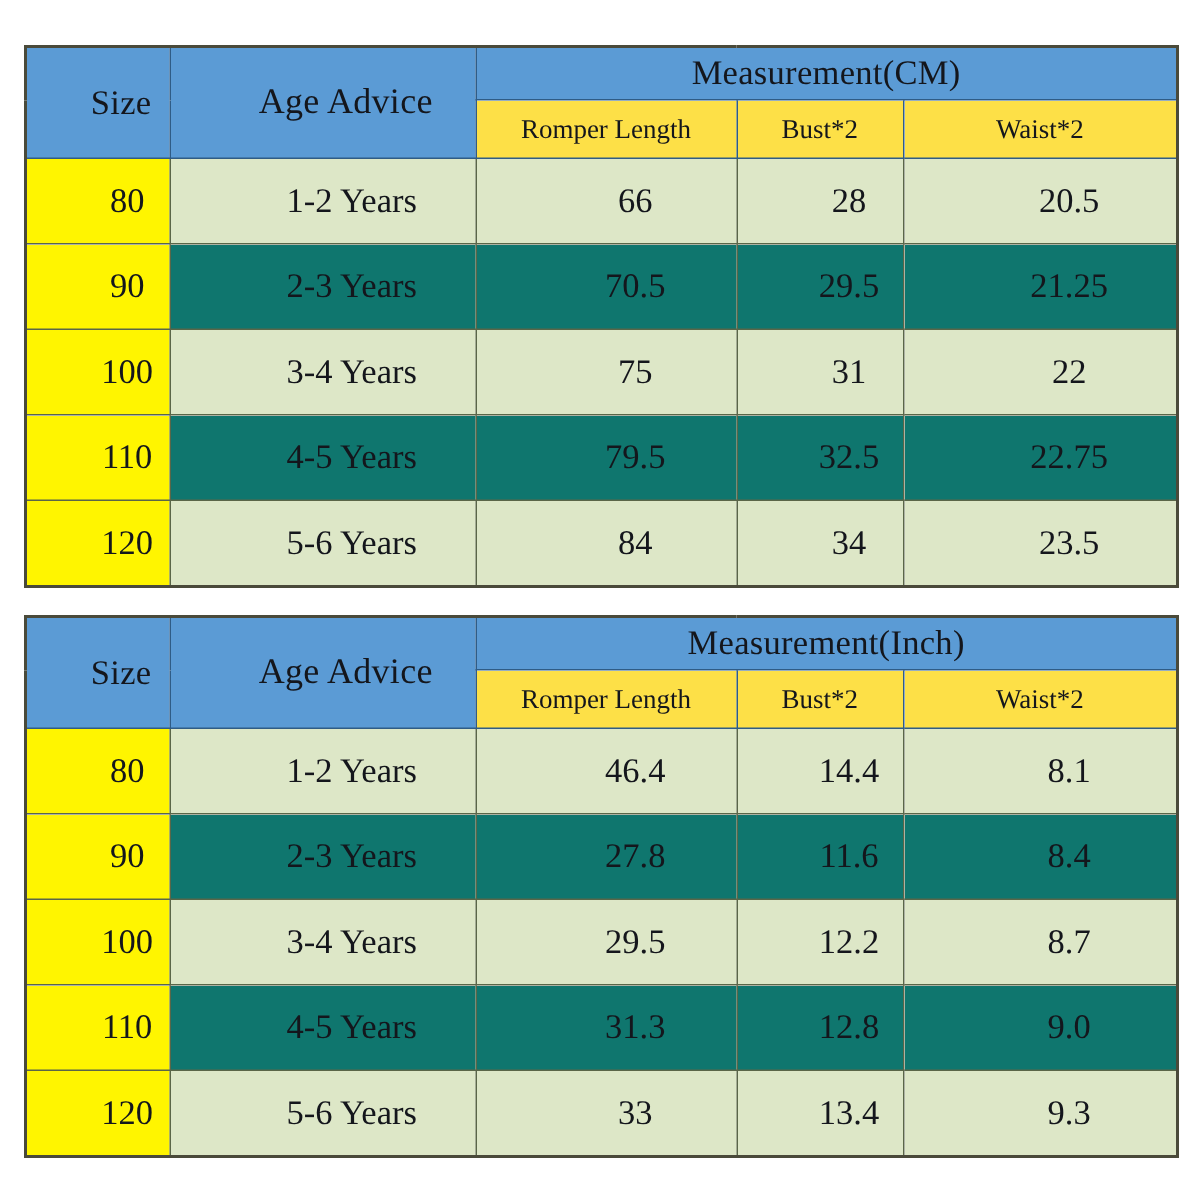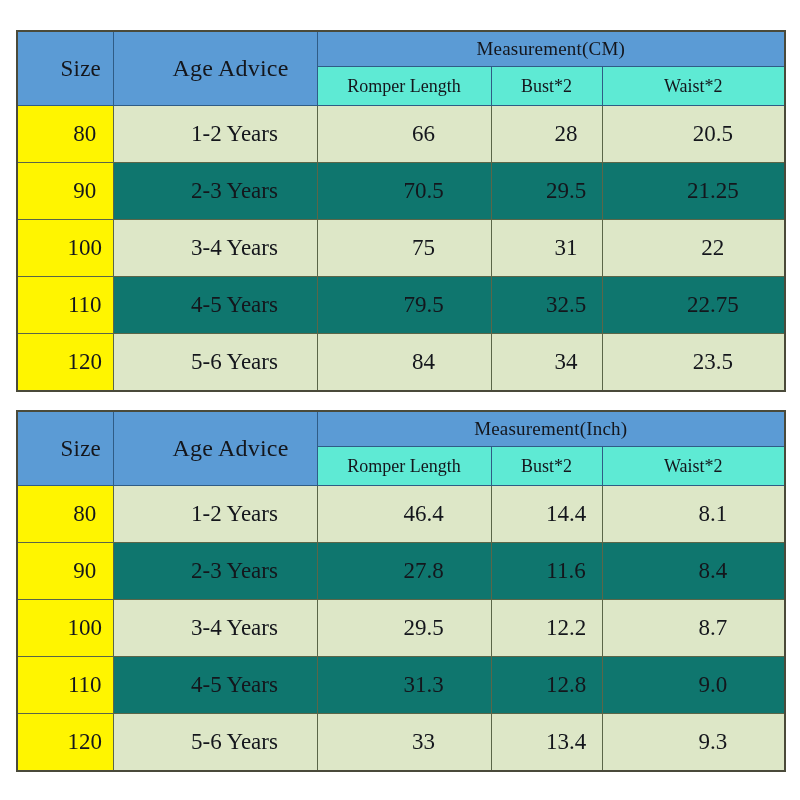--- a/index.html
+++ b/index.html
@@ -59,24 +59,24 @@
   }
   th.h-size,
   th.h-age {
     font-size: 23px;
     height: 72px;
     padding-left: 31px;
   }
   th.h-age { font-size: 24px; }
   th.h-measure {
     height: 34px;
-    font-size: 19px;
+    font-size: 23px;
   }
   .hdr2 th {
-    background: #5eead4;
+    background: #fde047;
     border-color: #2f5c86;
     height: 38px;
     font-size: 18px;
   }
 
   
   .size-table tbody tr { height: 57px; }
   .size-table tbody td {
     font-size: 23px;
     border-color: #5a6648;

